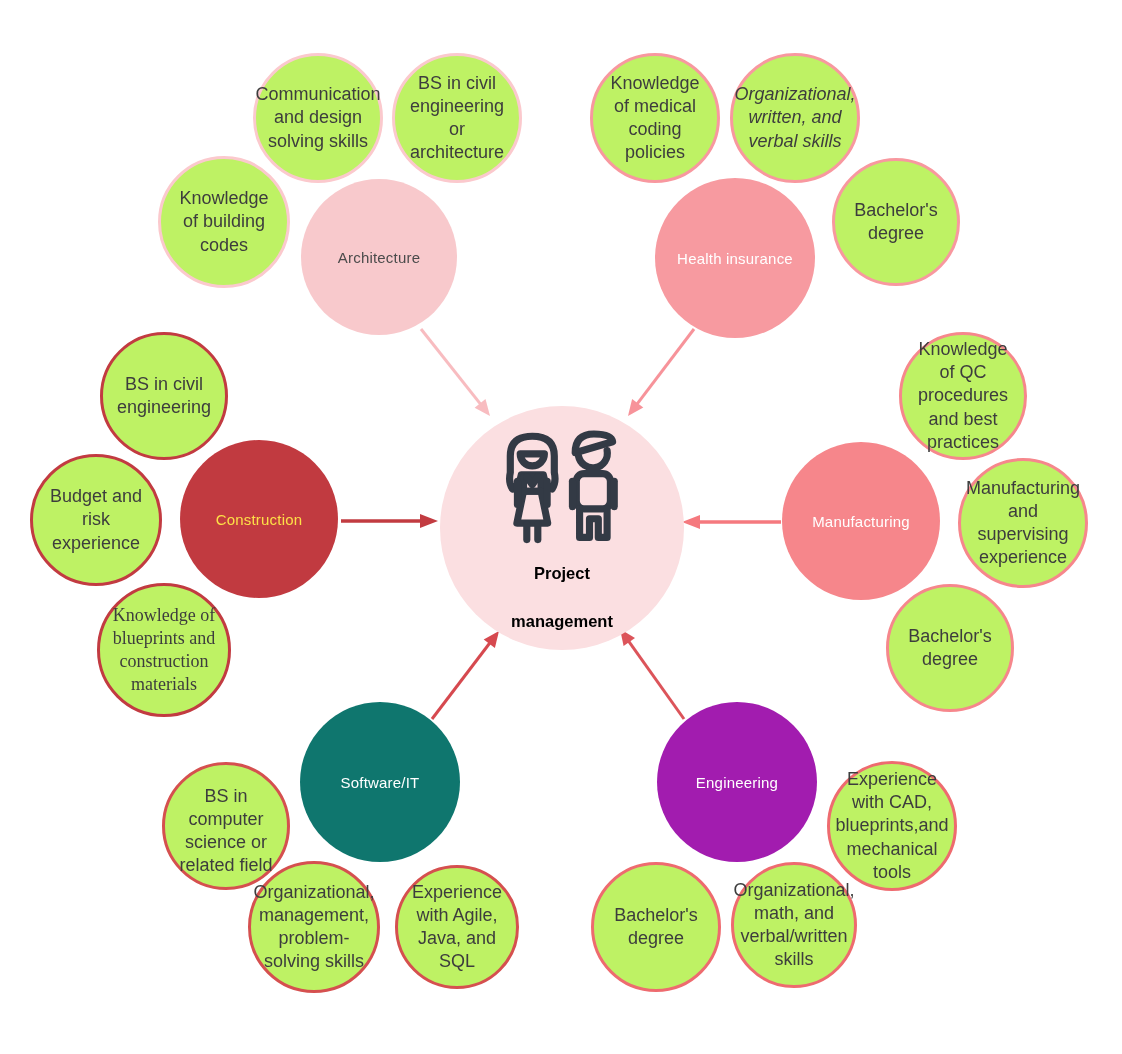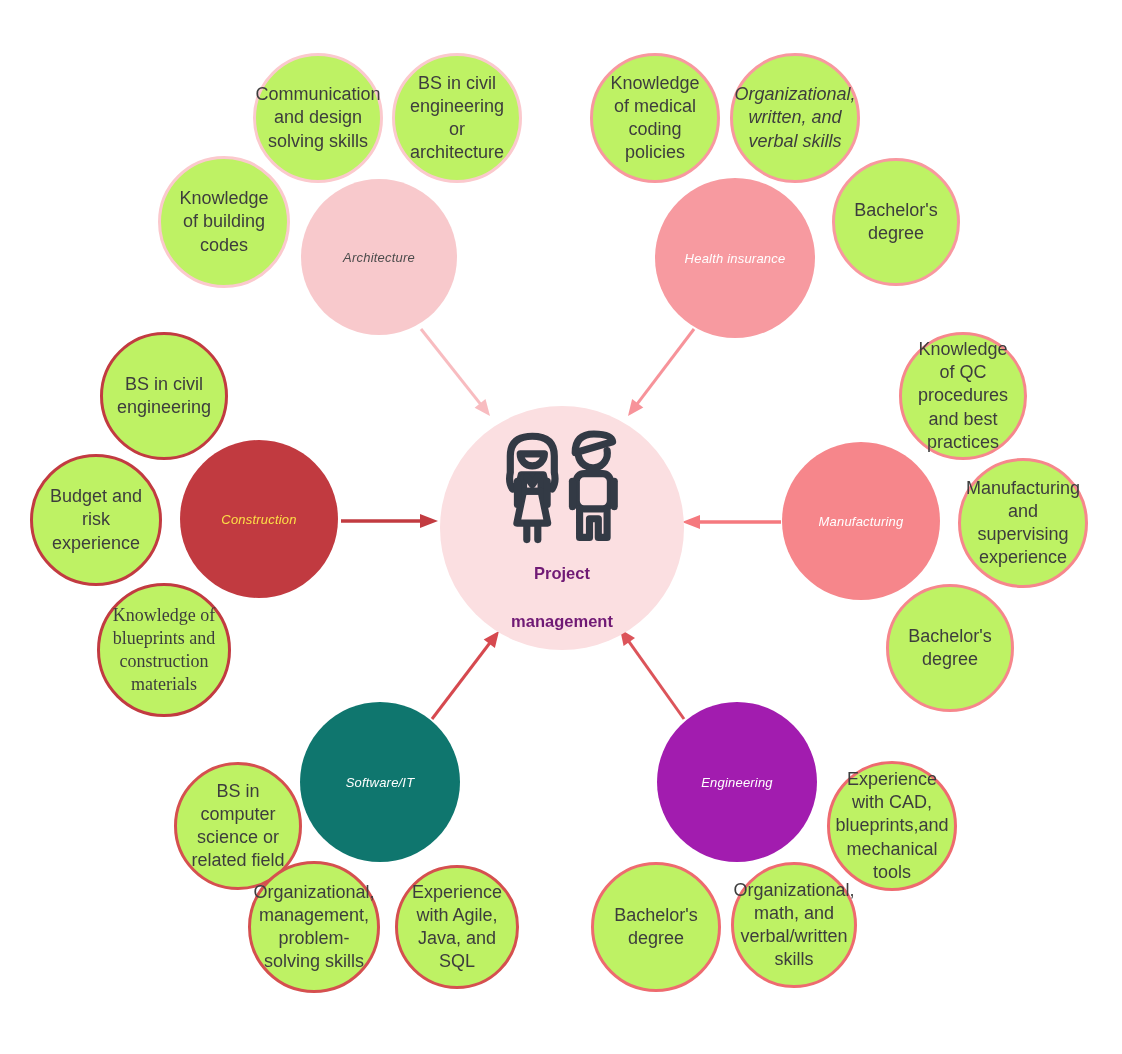--- a/index.html
+++ b/index.html
@@ -6,21 +6,21 @@
   .canvas{
     position:relative;width:1122px;height:1054px;background:#ffffff;
     font-family:"Liberation Sans", sans-serif;overflow:hidden;
   }
   .circle{
     position:absolute;border-radius:50%;
     display:flex;align-items:center;justify-content:center;
     text-align:center;box-sizing:border-box;
   }
   .branch{
-    font-size:13px;letter-spacing:.2px;font-style:italic;
+    font-size:15px;letter-spacing:.2px;
   }
   .sat{
     background:#bef264;border:3px solid;color:#3d3d3d;
     font-size:18px;line-height:1.28;padding:10px;
   }
   .sat.thick{border-width:3.5px;}
   .center-node{flex-direction:column;}
   .center-label{
     font-weight:bold;font-size:16.5px;line-height:1.45;color:#33363c;
     margin-top:6px;white-space:pre-line;
@@ -81,21 +81,21 @@
         <line x1="38" y1="92" x2="38" y2="106"></line>
 
         <path d="M72 27 Q72 10 89 10 Q105 10 106 17 L72 27 Z"></path>
         <path d="M75 30 a13 13 0 1 0 26 -5"></path>
         <rect x="73" y="46" width="31" height="32" rx="7"></rect>
         <line x1="69.5" y1="53" x2="69.5" y2="76"></line>
         <line x1="107.5" y1="53" x2="107.5" y2="76"></line>
         <path d="M76 78 V104 H85 V87 H93 V104 H101 V78"></path>
       </svg>
     </div>
-    <div class="center-label" style="color: #701a75;"><span>Project</span><br>
+    <div class="center-label" style="color: #000000;"><span>Project</span><br>
       <span>management</span></div>
   </div>
 
   <div class="circle branch" style="left: 301px; top: 179px; width: 156px; height: 156px; background-color: rgb(248, 201, 204);">
     <span style="color: rgb(75, 75, 75);">Architecture</span>
   </div>
   <div class="circle sat" style="left: 158px; top: 156px; width: 132px; height: 132px; border-color: rgb(251, 201, 205);">
     <span>Knowledge of building codes</span>
   </div>
   <div class="circle sat" style="left: 253px; top: 53px; width: 130px; height: 130px; border-color: rgb(251, 201, 205);">
@@ -140,21 +140,21 @@
   <div class="circle sat" style="left: 958px; top: 458px; width: 130px; height: 130px; border-color: rgb(246, 135, 140);">
     <span>Manufacturing and supervising experience</span>
   </div>
   <div class="circle sat" style="left: 886px; top: 584px; width: 128px; height: 128px; border-color: rgb(246, 135, 140);">
     <span>Bachelor's degree</span>
   </div>
 
   <div class="circle branch" style="left: 300px; top: 702px; width: 160px; height: 160px; background-color: #0f766e;">
     <span style="color: rgb(255, 255, 255);">Software/IT</span>
   </div>
-  <div class="circle sat" style="left: 174px; top: 762px; width: 128px; height: 128px; border-color: rgb(213, 80, 79);">
+  <div class="circle sat" style="left: 162px; top: 762px; width: 128px; height: 128px; border-color: rgb(213, 80, 79); align-items: flex-end;">
     <span>BS in computer science or related field</span>
   </div>
   <div class="circle sat" style="left: 248px; top: 861px; width: 132px; height: 132px; border-color: rgb(213, 80, 79);">
     <span>Organizational, management, problem-solving skills</span>
   </div>
   <div class="circle sat" style="left: 395px; top: 865px; width: 124px; height: 124px; border-color: rgb(213, 80, 79);">
     <span>Experience with Agile, Java, and SQL</span>
   </div>
 
   <div class="circle branch" style="left: 657px; top: 702px; width: 160px; height: 160px; background-color: #a21caf;">

